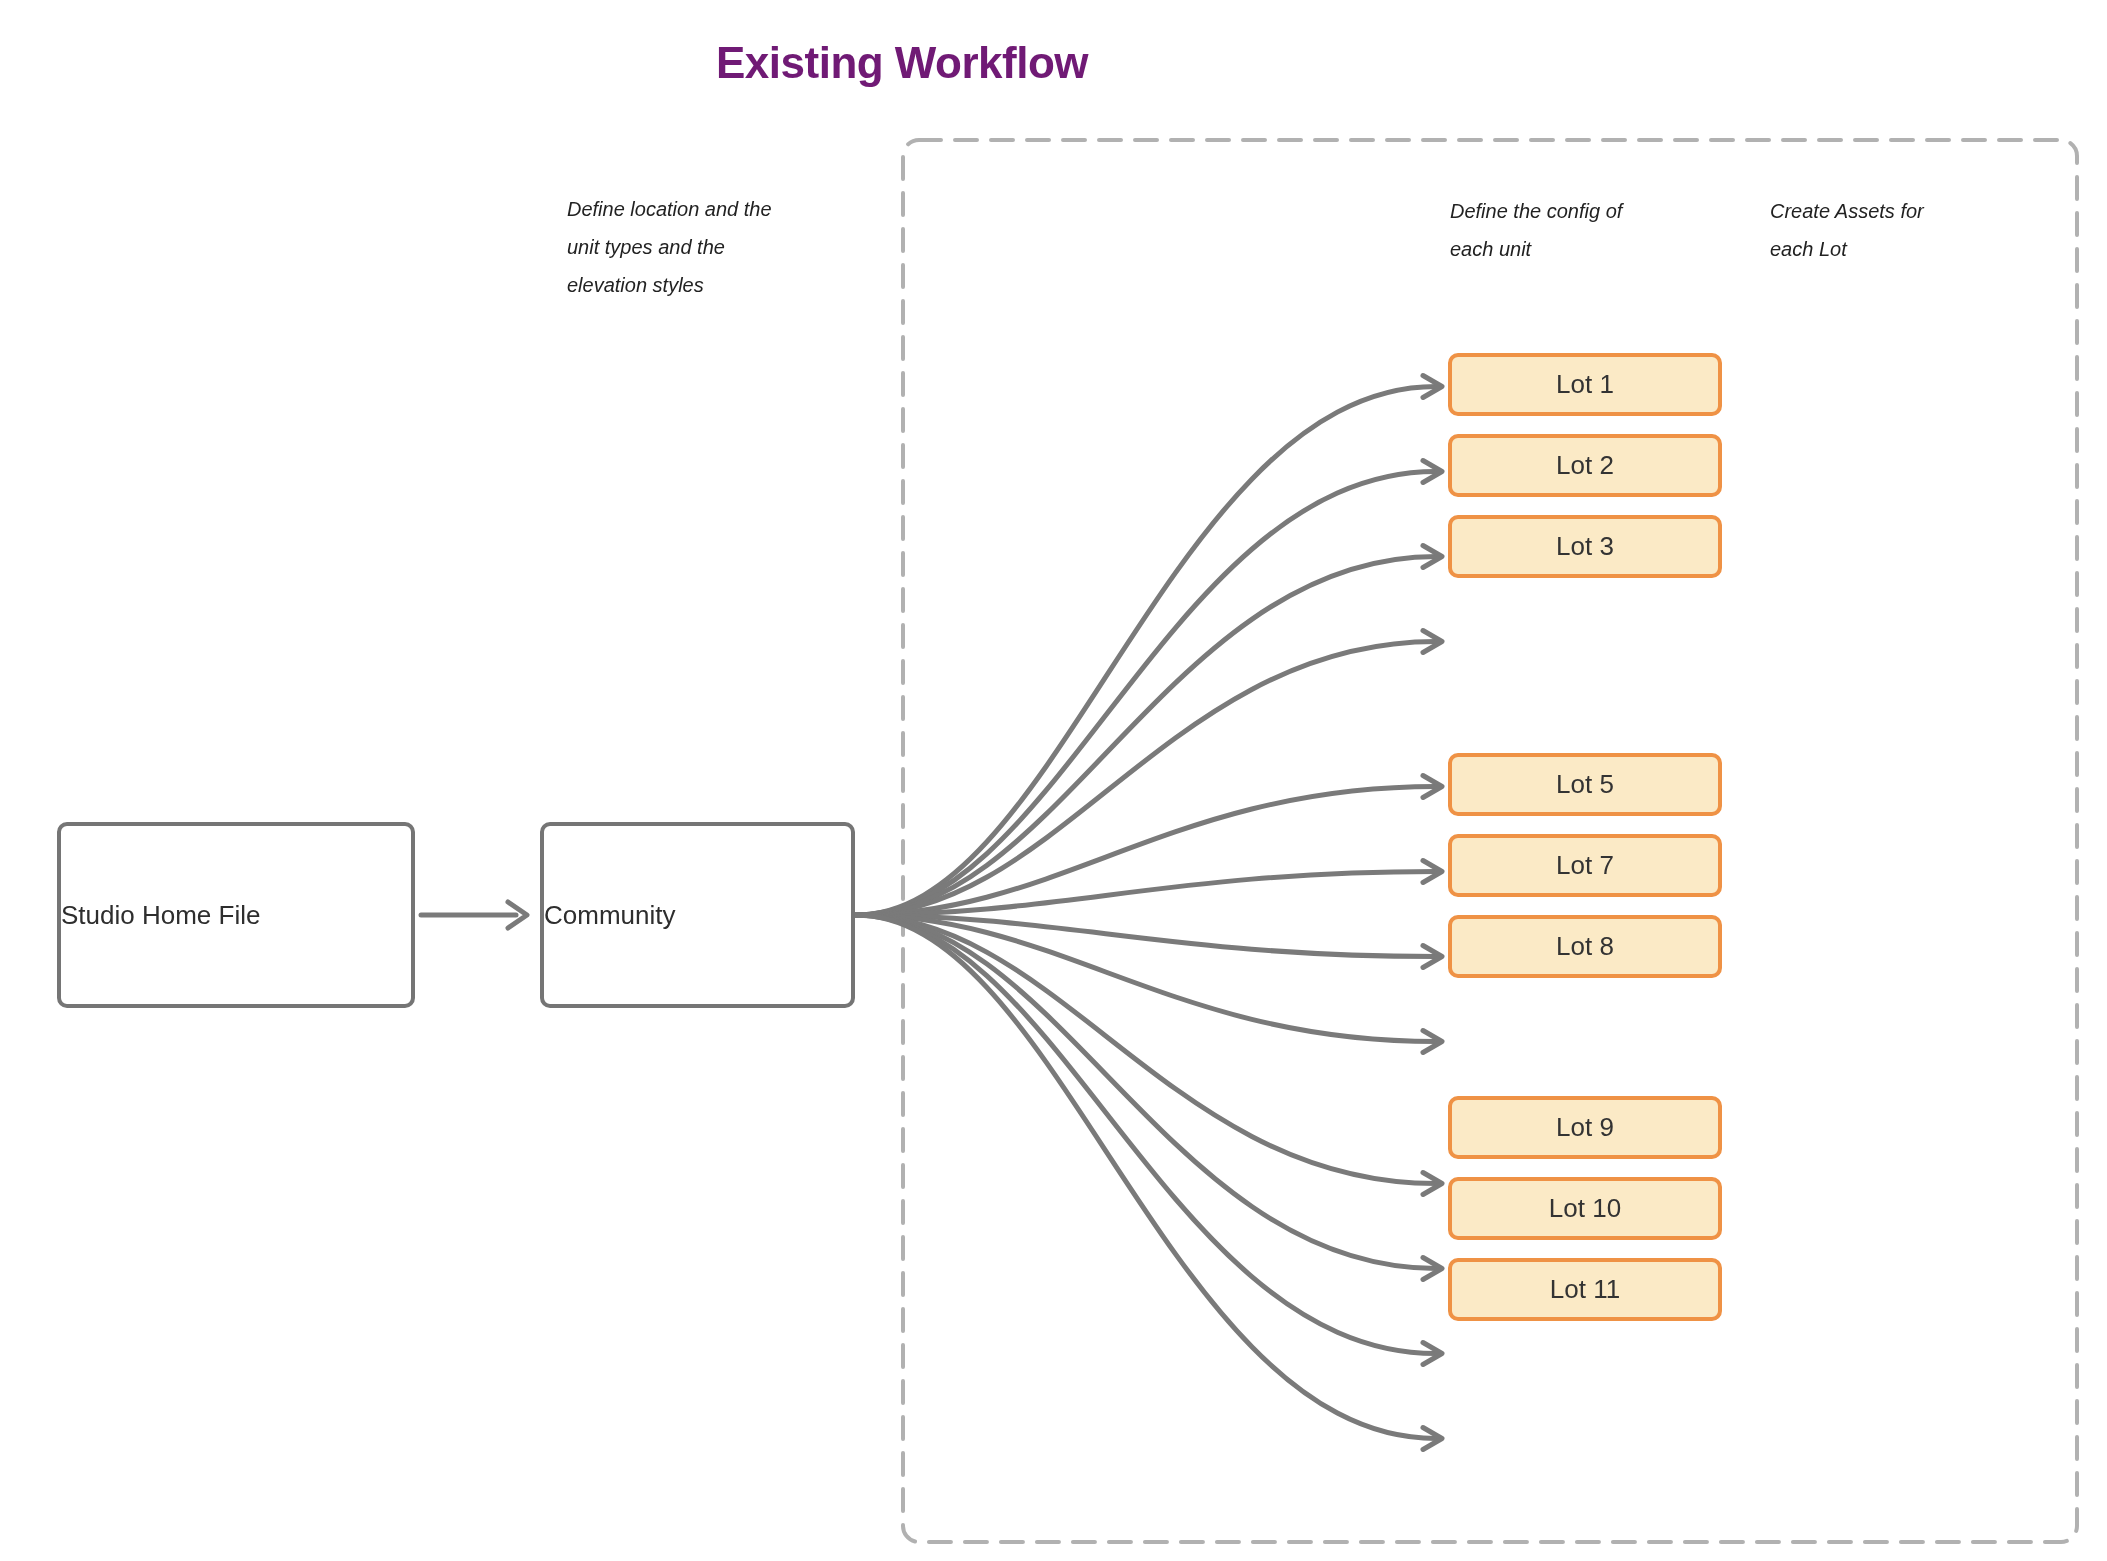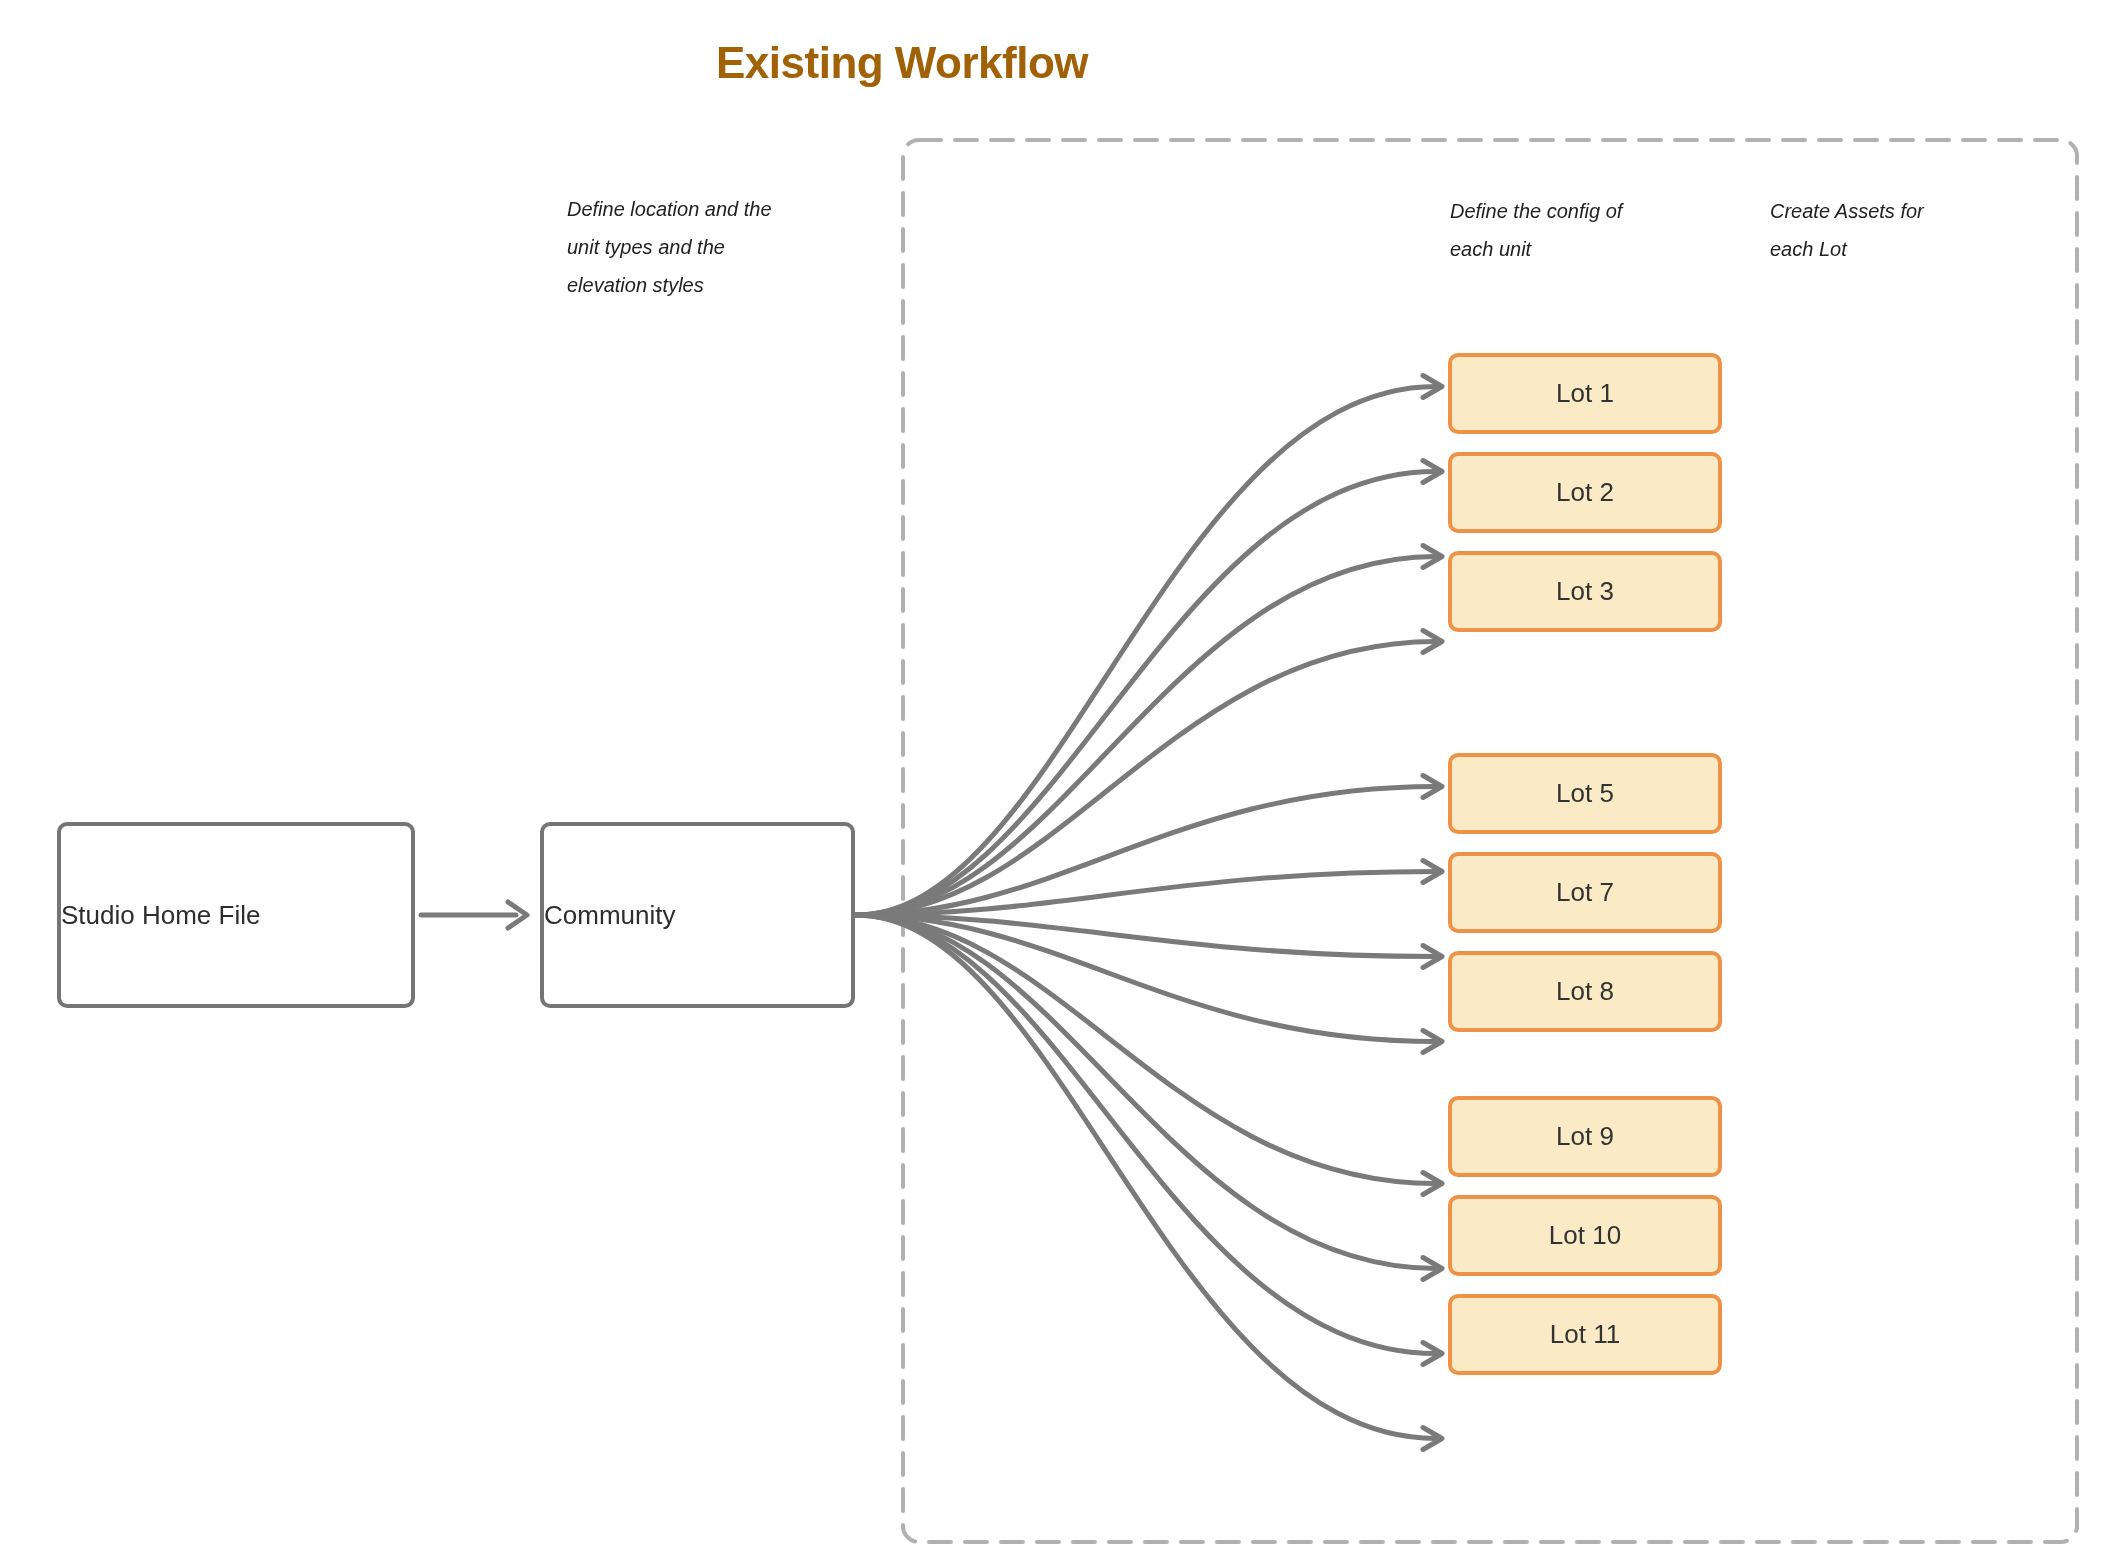--- a/index.html
+++ b/index.html
@@ -23,21 +23,21 @@
     stroke-width: 4;
     stroke-dasharray: 22 14;
     stroke-linecap: round;
   }
   .page-title {
     position: absolute;
     left: 716px; top: 38px;
     font-size: 44px;
     font-weight: 600;
     letter-spacing: -0.5px;
-    color: #a16207;
+    color: #701a75;
     z-index: 2;
     white-space: nowrap;
   }
   .annotation {
     position: absolute;
     font-style: italic;
     font-size: 20px;
     line-height: 38px;
     white-space: pre-line;
     color: #222222;
@@ -65,21 +65,21 @@
     left: 1448px; top: 0;
     width: 274px; height: 1561px;
     z-index: 2;
   }
   .lot-group {
     position: absolute;
     left: 0; width: 274px;
     display: flex; flex-direction: column; gap: 18px;
   }
   .lot {
-    height: 81px;
+    height: 63px;
     background: var(--lot-fill, #fbeac6);
     border: 4px solid var(--lot-border, #ef9245);
     border-radius: 10px;
     display: flex; align-items: center; justify-content: center;
     font-size: 26px;
     color: #333333;
     box-sizing: border-box;
   }
 </style>
 </head>

